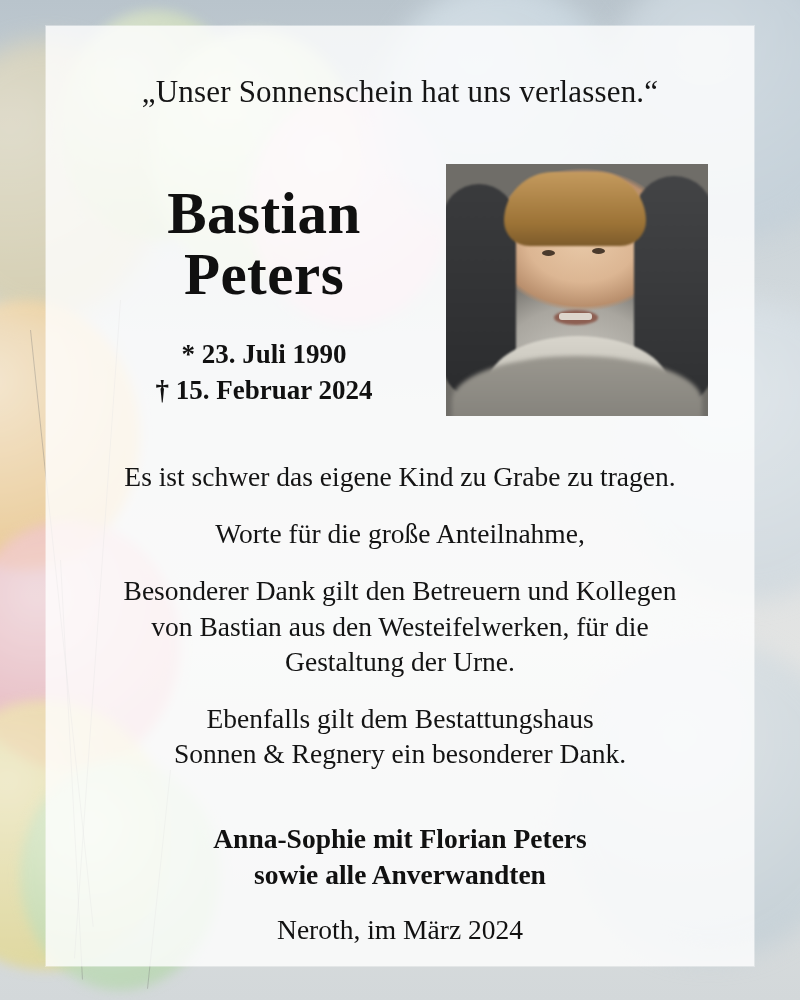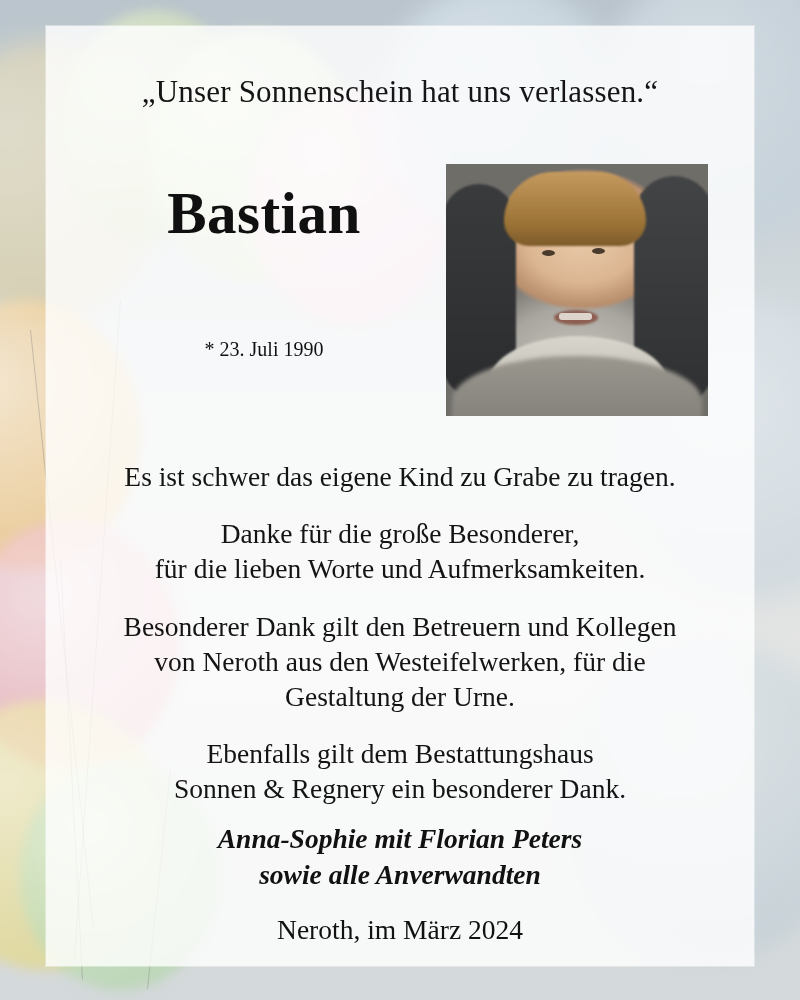--- a/index.html
+++ b/index.html
@@ -90,22 +90,22 @@
     letter-spacing: .5px;
     color: #101010;
   }
 
   .dates {
     position: absolute;
     top: 310px;
     left: 28px;
     width: 380px;
     text-align: center;
-    font-weight: normal;
-    font-size: 20px;
+    font-weight: bold;
+    font-size: 27px;
     line-height: 1.35;
     color: #111;
   }
 
   
   .portrait {
     position: absolute;
     top: 138px;
     left: 400px;
     width: 262px;
@@ -206,21 +206,20 @@
 
   .signature {
     position: absolute;
     top: 795px;
     left: 14px;
     right: 14px;
     font-weight: bold;
     font-size: 27.5px;
     line-height: 1.32;
     color: #111;
-    font-style: italic;
   }
   .place {
     position: absolute;
     top: 888px;
     left: 14px;
     right: 14px;
     font-size: 27.5px;
     color: #111;
   }
   .place b { font-weight: normal; }
@@ -251,24 +250,26 @@
     <div class="string" style="left:30px;  top:330px; height:600px; transform:rotate(-6deg);"></div>
   </div>
 
   <div class="card">
     <div class="content">
 
       <div class="quote">„Unser Sonnenschein hat uns verlassen.“</div>
 
       <div class="name-block">
         <div class="first-name">Bastian</div>
+        <div class="last-name">Peters</div>
       </div>
 
       <div class="dates">
         <div>* 23. Juli 1990</div>
+        <div>† 15. Februar 2024</div>
       </div>
 
       <div class="portrait">
         <div class="ph">
           <div class="headrest-l"></div>
           <div class="headrest-r"></div>
           <div class="hair"></div>
           <div class="eye-l"></div>
           <div class="eye-r"></div>
           <div class="mouth"></div>
@@ -276,26 +277,25 @@
           <div class="scarf"></div>
           <div class="shoulder"></div>
         </div>
       </div>
 
       <div class="body-text">
         <p class="para">
           <span class="line">Es ist schwer das eigene Kind zu Grabe zu tragen.</span>
         </p>
         <p class="para">
-          <span class="line">Danke für die große Besonderer,</span>
-          <span class="line">für die lieben Worte und Aufmerksamkeiten.</span>
+          <span class="line">Worte für die große Anteilnahme,</span>
         </p>
         <p class="para">
           <span class="line">Besonderer Dank gilt den Betreuern und Kollegen</span>
-          <span class="line">von Neroth aus den Westeifelwerken, für die</span>
+          <span class="line">von Bastian aus den Westeifelwerken, für die</span>
           <span class="line">Gestaltung der Urne.</span>
         </p>
         <p class="para tight">
           <span class="line">Ebenfalls gilt dem Bestattungshaus</span>
           <span class="line">Sonnen &amp; Regnery  ein besonderer Dank.</span>
         </p>
       </div>
 
       <div class="signature">
         <div>Anna-Sophie mit Florian Peters</div>

